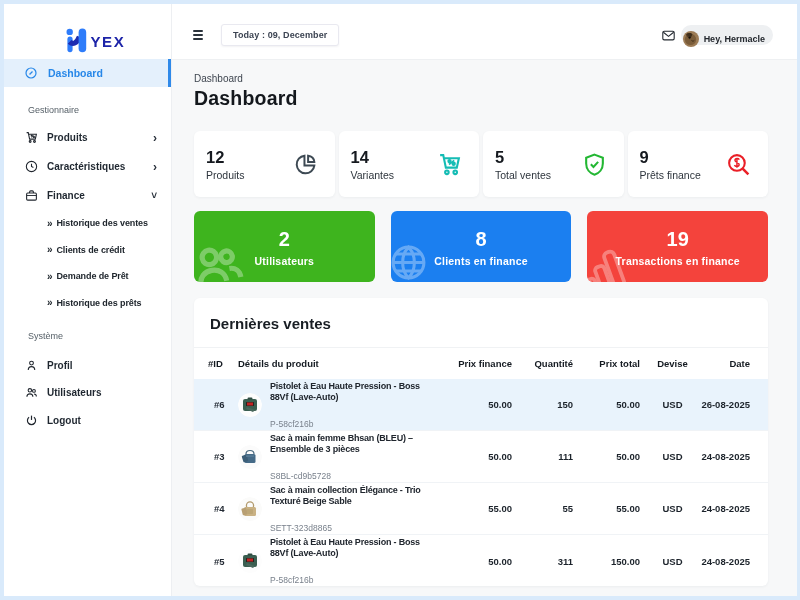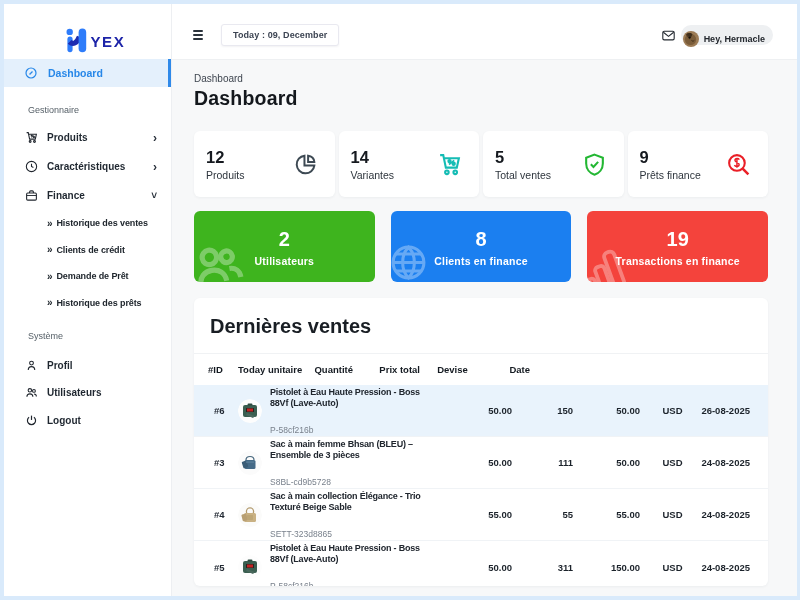--- a/index.html
+++ b/index.html
@@ -39,21 +39,21 @@
 .colorrow { display:flex; gap:16px; margin-top:14px; }
 .ccard { flex:1; border-radius:6px; height:71px; position:relative; overflow:hidden; display:flex; flex-direction:column; align-items:center; justify-content:center; color:#fff; }
 .ccard .num { font-size:20px; font-weight:bold; line-height:1; margin-top:2px; }
 .ccard .lbl { font-size:10.5px; letter-spacing:.2px; font-weight:bold; margin-top:6px; }
 .ccard svg.bgic { position:absolute; opacity:.33; }
 .c-green { background:#3eb41e; }
 .c-blue  { background:#1b7ff0; }
 .c-red   { background:#f4433c; }
 
 .tcard { background:#fff; border-radius:6px; margin-top:16px; height:288px; box-shadow:0 1px 3px rgba(20,30,50,.05); overflow:hidden; }
-.tcard .title { font-size:20px; font-weight:bold; color:#191e24; padding:17px 16px 15px; border-bottom:1px solid #f0f2f4; }
+.tcard .title { font-size:15px; font-weight:bold; color:#191e24; padding:17px 16px 15px; border-bottom:1px solid #f0f2f4; }
 .trow { display:flex; align-items:center; } .trow > div { white-space:nowrap; }
 .thead { height:31px; }
 .thead div { font-size:9.5px; font-weight:bold; color:#141a21; }
 .tr { height:52px; border-bottom:1px solid #f0f3f6; }
 .tr.hl { background:#e9f3fc; }
 .c1 { width:44px; padding-left:14px; flex:none; }
 .c2 { width:220px; flex:none; display:flex; align-items:center; }
 .c3 { width:72px; text-align:right; padding-right:18px; flex:none; }
 .c4 { width:61px; text-align:right; padding-right:18px; flex:none; }
 .c5 { width:61px; text-align:right; padding-right:12px; flex:none; }
@@ -246,21 +246,22 @@
               <rect x="17" y="2.5" width="6" height="21" rx="2.5"></rect>
             </svg>
           <div class="num">19</div>
             <div class="lbl">Transactions en finance</div>
         </div>
       </div>
       <div class="tcard">
         <div class="title">Dernières ventes</div>
         <div class="trow thead">
           <div class="c1">#ID</div>
-          <div class="c3">Today unitaire</div>
+          <div class="c2" style="display:block;">Détails du produit</div>
+          <div class="c3">Prix finance</div>
           <div class="c4">Quantité</div>
           <div class="c5">Prix total</div>
           <div class="c6">Devise</div>
           <div class="c7">Date</div>
         </div>
         <div class="trow tr hl">
           <div class="c1">#6</div>
           <div class="c2">
             <div class="thumb"><svg width="24" height="24" viewBox="0 0 24 24">
                   <circle cx="12" cy="12" r="12" fill="#fdfdfd"></circle>

